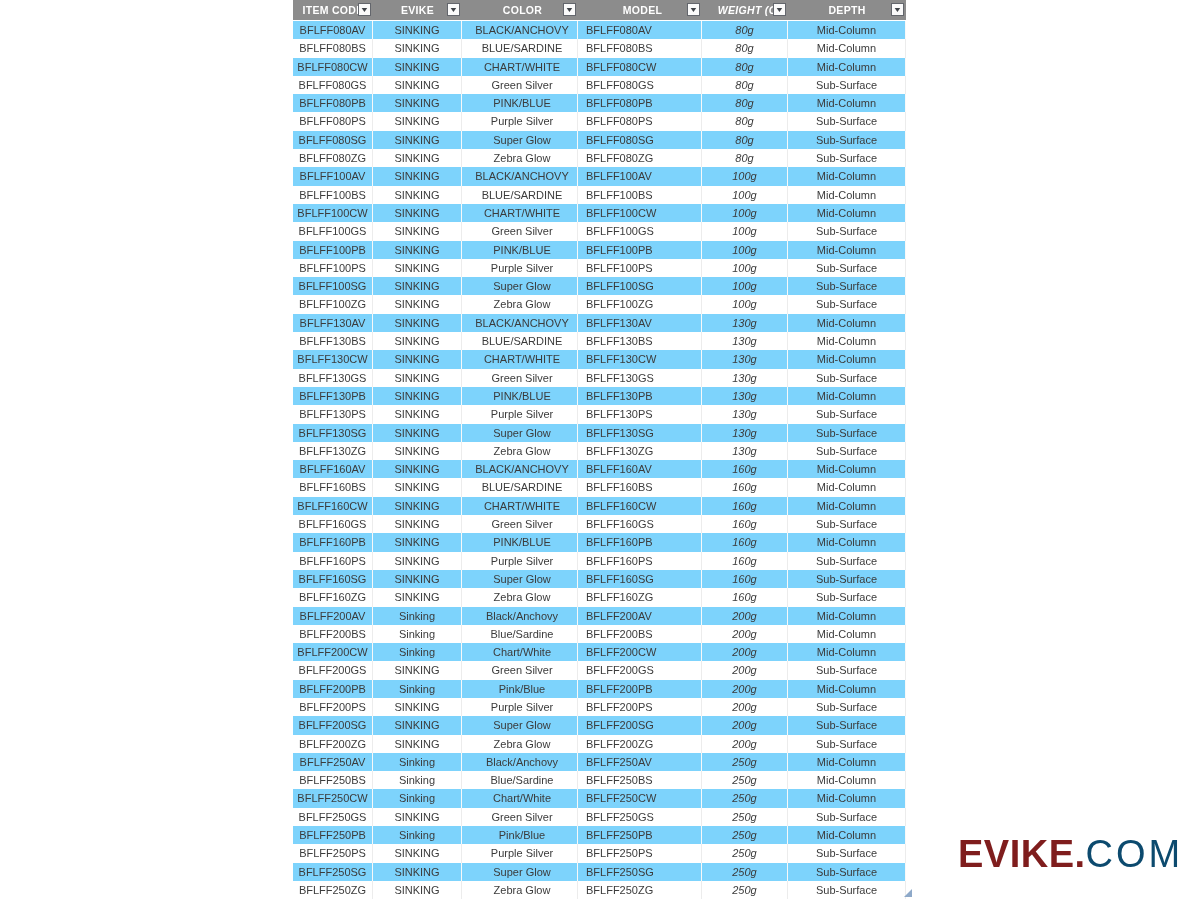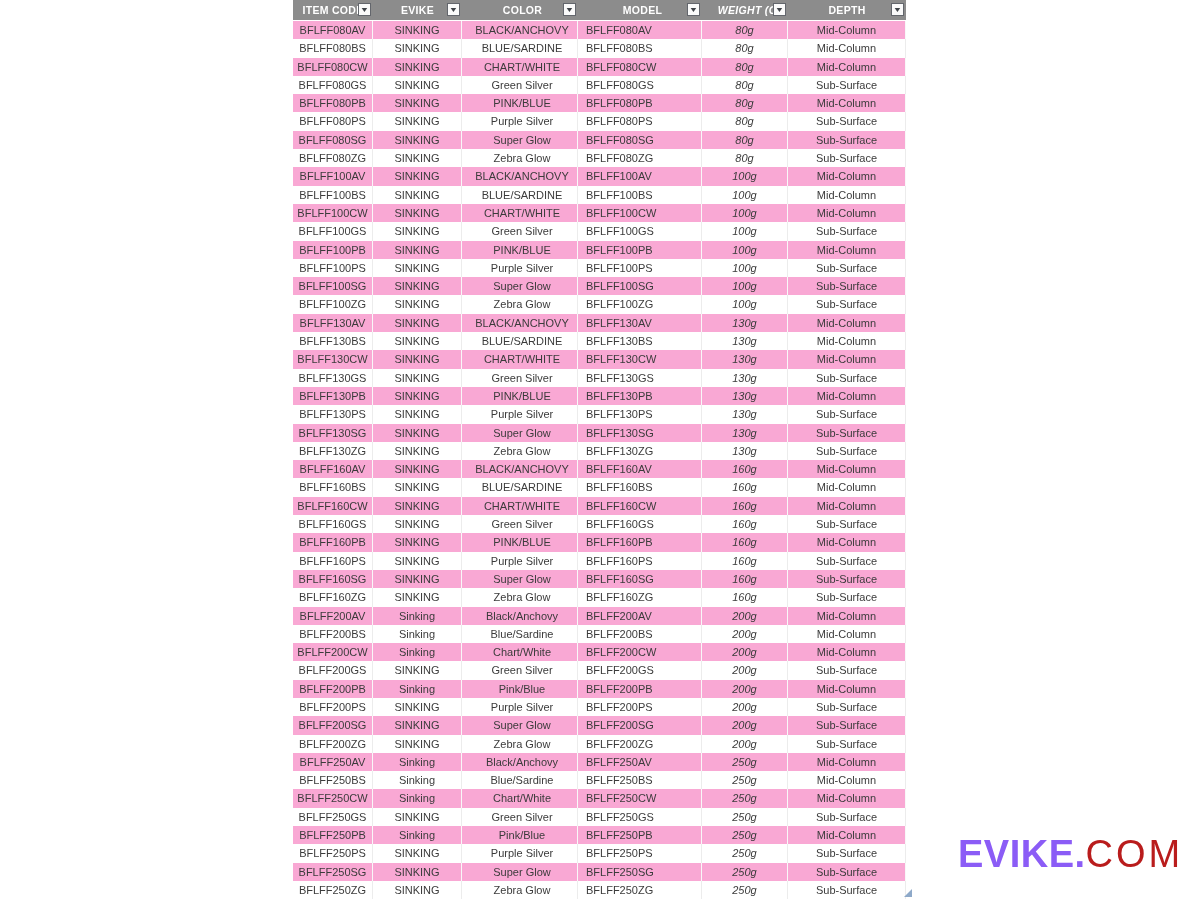--- a/index.html
+++ b/index.html
@@ -33,21 +33,21 @@
   .left   { text-align:center; padding-left:5px; }
 
   .filter {
     position:absolute; right:2px; top:3px; width:13px; height:13px;
     background:#fafafa; border:1px solid #63666c; box-sizing:border-box;
     display:flex; align-items:center; justify-content:center; cursor:pointer;
   }
   .arr { font-size:7px; color:#3f4348; line-height:1; transform:scaleX(1.35); }
 
   .row { display:flex; height:18.3px; }
-  .row.shaded { background:#f9a8d4; }
+  .row.shaded { background:#7dd3fc; }
   .cell {
     box-sizing:border-box; font-size:11px; color:#3b3b3b;
     line-height:18.3px; white-space:nowrap; overflow:hidden;
   }
   .shaded .cell { border-right:1px solid #f8f8f8; }
   .plain  .cell { border-right:1px solid #ececec; }
   .cell.model-pad { padding-left:8px; }
 
   
   .resize-handle {
@@ -55,22 +55,22 @@
     width:0; height:0;
     border-left:8px solid transparent;
     border-bottom:8px solid #8ea9c9;
   }
 
   
   .logo {
     position:absolute; left:958px; top:834px;
     font-size:38px; line-height:1.1; white-space:nowrap; user-select:none;
   }
-  .logo .brand-bold  { font-weight:bold;  color:#8b5cf6; letter-spacing:0.5px; }
-  .logo .brand-light { font-weight:normal; color:#b91c1c; letter-spacing:3px; }
+  .logo .brand-bold  { font-weight:bold;  color:#7f1d1d; letter-spacing:0.5px; }
+  .logo .brand-light { font-weight:normal; color:#0c4a6e; letter-spacing:3px; }
 </style>
 </head>
 <body>
 
 <div class="table-wrap">
 
   <div class="header-row">
     <div class="hcell c0 center">
       <span>ITEM CODE</span>
       <span class="filter">

